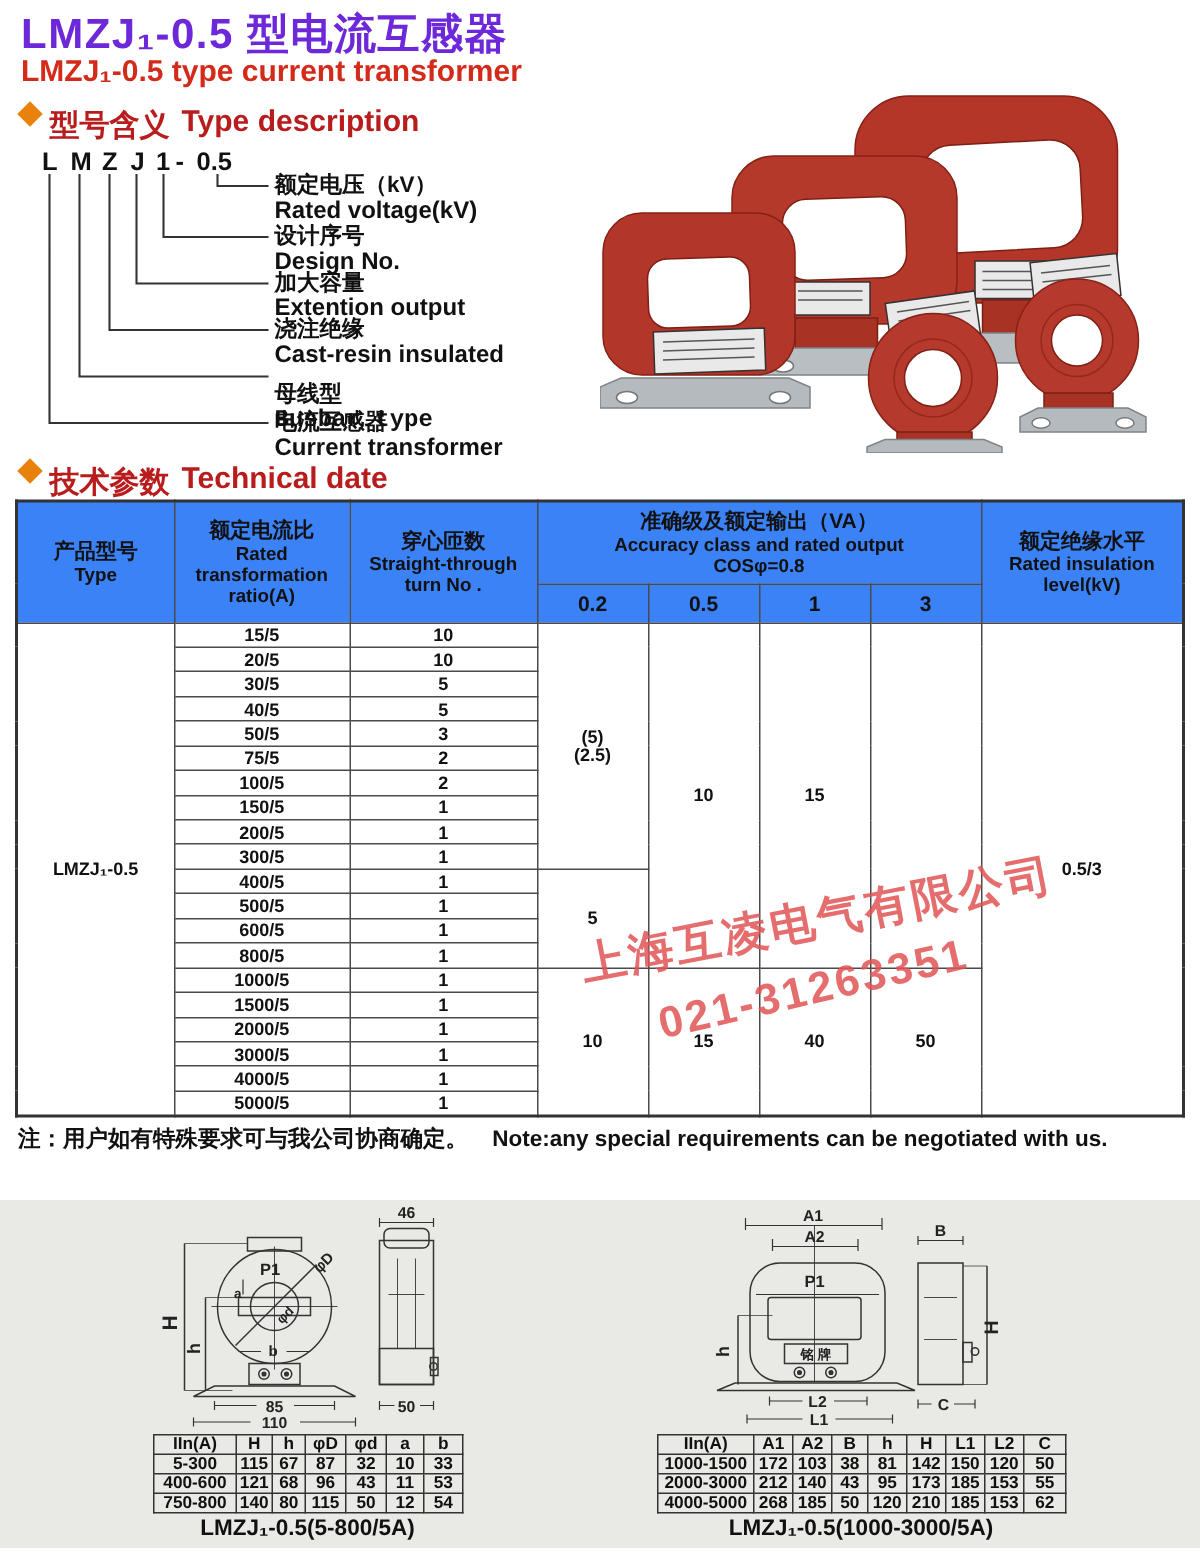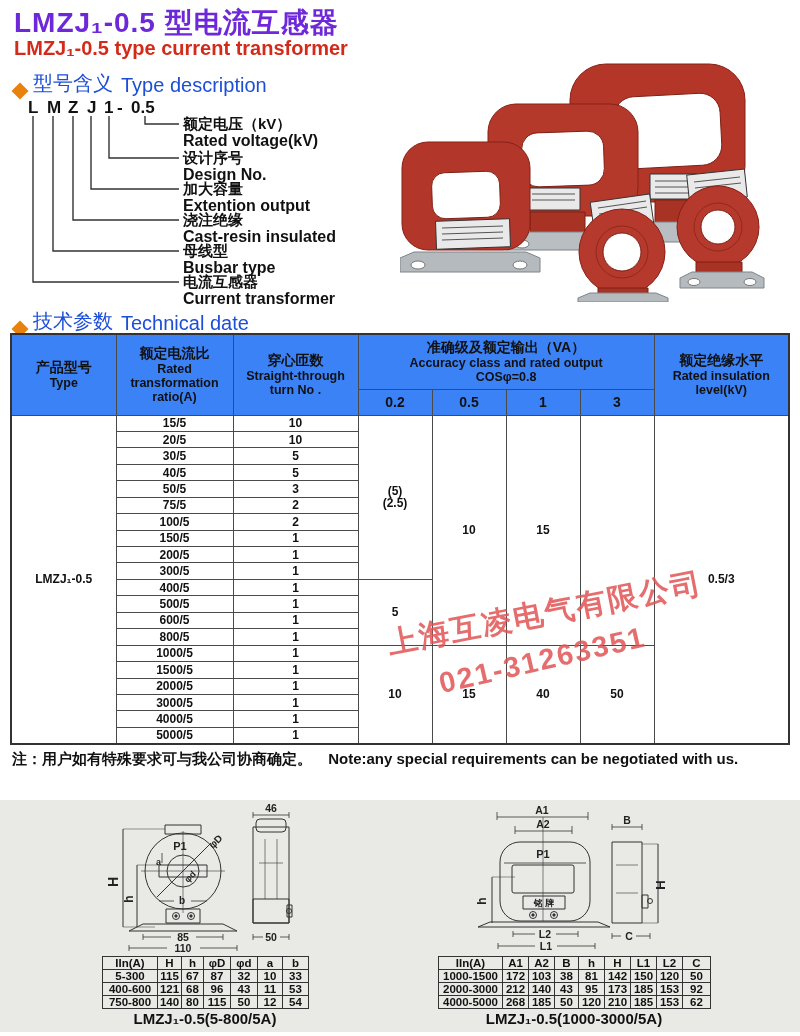--- a/index.html
+++ b/index.html
@@ -5,21 +5,21 @@
   html,body{margin:0;padding:0;background:#fff;}
   .page{position:relative;width:800px;height:1036px;background:#fff;overflow:hidden;
         font-family:"Liberation Sans","DejaVu Sans",sans-serif;color:#111;}
   .abs{position:absolute;}
 
   
   .title{left:14px;top:4px;font-size:28px;font-weight:bold;color:#6d28d9;letter-spacing:1px;}
   .subtitle{left:14px;top:37px;font-size:20px;font-weight:bold;color:#d42a1a;}
 
   
-  .sec-h{display:flex;align-items:flex-end;font-size:20px;font-weight:normal;color:#1d4ed8;}
+  .sec-h{display:flex;align-items:flex-start;font-size:20px;font-weight:bold;color:#b91c1c;}
   .diamond{width:12px;height:12px;background:#e8820c;transform:rotate(45deg);margin:0 7px 0 2px;flex:0 0 auto;}
   .sec-h .en{margin-left:8px;}
 
   
   .code-letter{position:absolute;top:98px;font-size:17px;font-weight:bold;}
   .code-label{position:absolute;left:183px;}
   .code-label .cn{font-size:15px;font-weight:bold;line-height:16px;}
   .code-label .en{font-size:16px;font-weight:bold;line-height:17px;}
 
   
@@ -107,21 +107,21 @@
     <div class="en">Design No.</div>
   </div>
   <div class="code-label" style="top:181px;">
     <div class="cn">加大容量</div>
     <div class="en">Extention output</div>
   </div>
   <div class="code-label" style="top:212px;">
     <div class="cn">浇注绝缘</div>
     <div class="en">Cast-resin insulated</div>
   </div>
-  <div class="code-label" style="top:243px;">
+  <div class="code-label" style="top:256px;font-family:Liberation Mono, monospace;">
     <div class="cn">母线型</div>
     <div class="en">Busbar type</div>
   </div>
   <div class="code-label" style="top:274px;">
     <div class="cn">电流互感器</div>
     <div class="en">Current transformer</div>
   </div>
 
   <svg class="draw" style="left:400px;top:62px;" width="395" height="240" viewBox="0 0 395 240">
 
@@ -572,21 +572,21 @@
     </tr>
     <tr>
       <td>2000-3000</td>
       <td>212</td>
       <td>140</td>
       <td>43</td>
       <td>95</td>
       <td>173</td>
       <td>185</td>
       <td>153</td>
-      <td>92</td>
+      <td>55</td>
     </tr>
     <tr>
       <td>4000-5000</td>
       <td>268</td>
       <td>185</td>
       <td>50</td>
       <td>120</td>
       <td>210</td>
       <td>185</td>
       <td>153</td>

